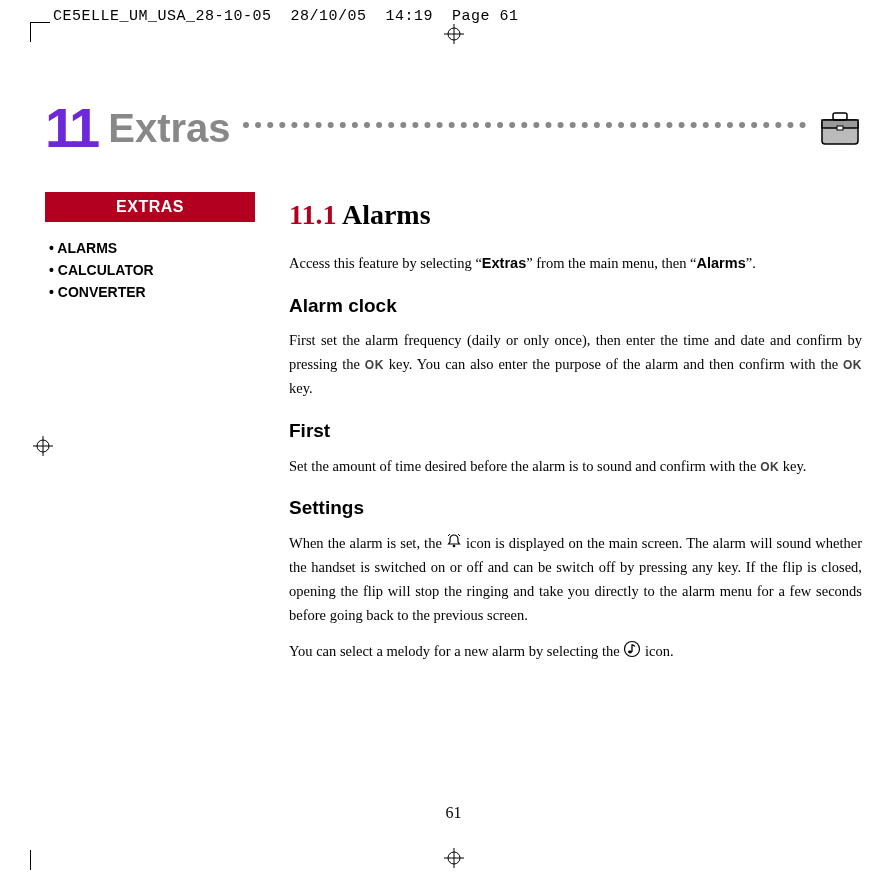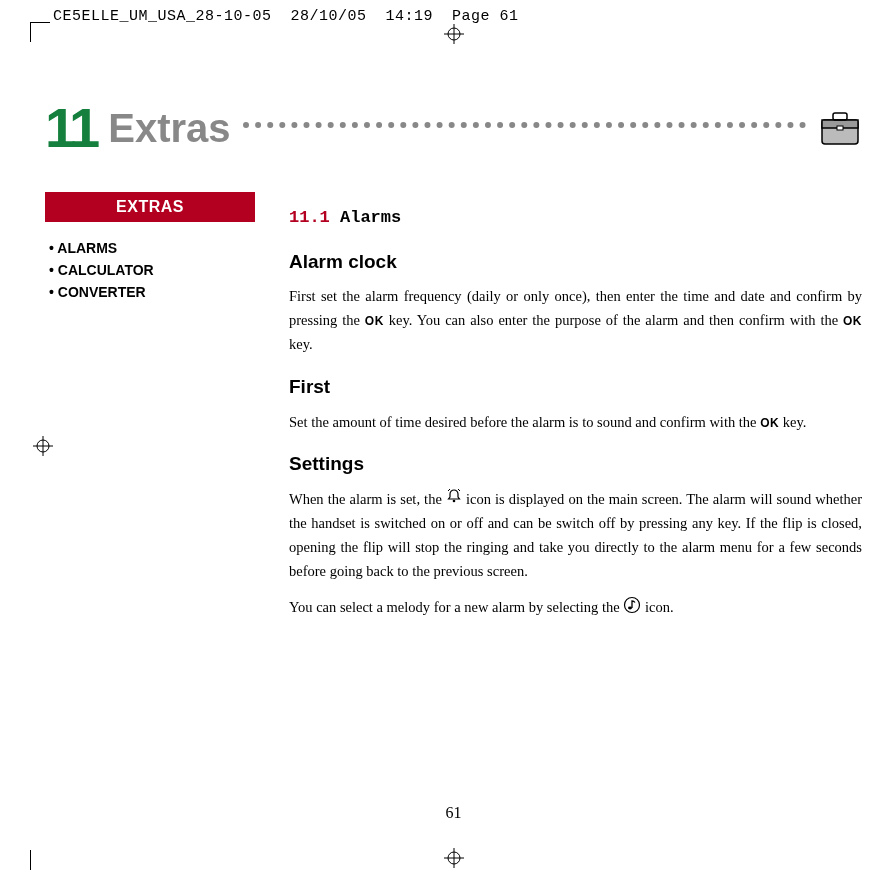--- a/index.html
+++ b/index.html
@@ -36,21 +36,21 @@
   .reg-left { position: absolute; left: -12px; top: 50%; transform: translateY(-50%); }
   .reg svg { display:block; }
 
   .chapter-row {
     display: flex;
     align-items: center;
     margin-top: 70px;
     gap: 12px;
   }
   .chapter-num {
-    color: #15803d;
+    color: #6d28d9;
     font-family: "Arial Black", Arial, sans-serif;
     font-weight: 900;
     font-size: 56px;
     letter-spacing: -4px;
     line-height: 1;
   }
   .chapter-title {
     color: #888;
     font-family: Arial, sans-serif;
     font-weight: 900;
@@ -92,34 +92,34 @@
   .sidebar-list li { margin-bottom: 6px; }
   .sidebar-list li::before { content: "• "; }
 
   .content {
     flex: 1;
     font-size: 14.5px;
     line-height: 1.65;
     text-align: justify;
   }
   .section-head {
-    font-family: Liberation Mono, monospace;
-    font-weight: 900;
-    font-size: 17px;
-    margin: 12px 0 14px 0;
+    font-family: Liberation Serif, serif;
+    font-weight: 900;
+    font-size: 28px;
+    margin: 0 0 14px 0;
   }
   .section-head .num { color: #b40020; }
   .sub-head {
     font-family: Arial, sans-serif;
     font-weight: 900;
     font-size: 19px;
     margin: 14px 0 8px 0;
   }
   .content p { margin: 0 0 12px 0; }
-  .ok { color:#000000; font-family: Arial, sans-serif; font-weight:700; font-size:12px; letter-spacing:0.5px; }
+  .ok { color:#404040; font-family: Arial, sans-serif; font-weight:700; font-size:12px; letter-spacing:0.5px; }
   .inline-icon { display:inline-block; vertical-align:middle; }
   strong { font-family: Arial, sans-serif; font-weight:900; }
 
   .page-num {
     position: absolute;
     bottom: 40px;
     left: 50%;
     transform: translateX(-50%);
     font-size: 16px;
   }
@@ -178,20 +178,23 @@
         <li>CONVERTER</li>
       </ul>
     </aside>
 
     <main class="content">
       <h2 class="section-head">
         <span class="num">11.1</span>
         <span>Alarms</span>
       </h2>
 
+      <p>
+        <span>Access this feature by selecting “</span><strong>Extras</strong><span>” from the main menu, then “</span><strong>Alarms</strong><span>”.</span>
+      </p>
 
       <div class="sub-head">Alarm clock</div>
       <p>
         <span>First set the alarm frequency (daily or only once), then enter the time and date and confirm by pressing the </span><span class="ok">OK</span><span> key. You can also enter the purpose of the alarm and then confirm with the </span><span class="ok">OK</span><span> key.</span>
       </p>
 
       <div class="sub-head">First</div>
       <p>
         <span>Set the amount of time desired before the alarm is to sound and confirm with the </span><span class="ok">OK</span><span> key.</span>
       </p>

